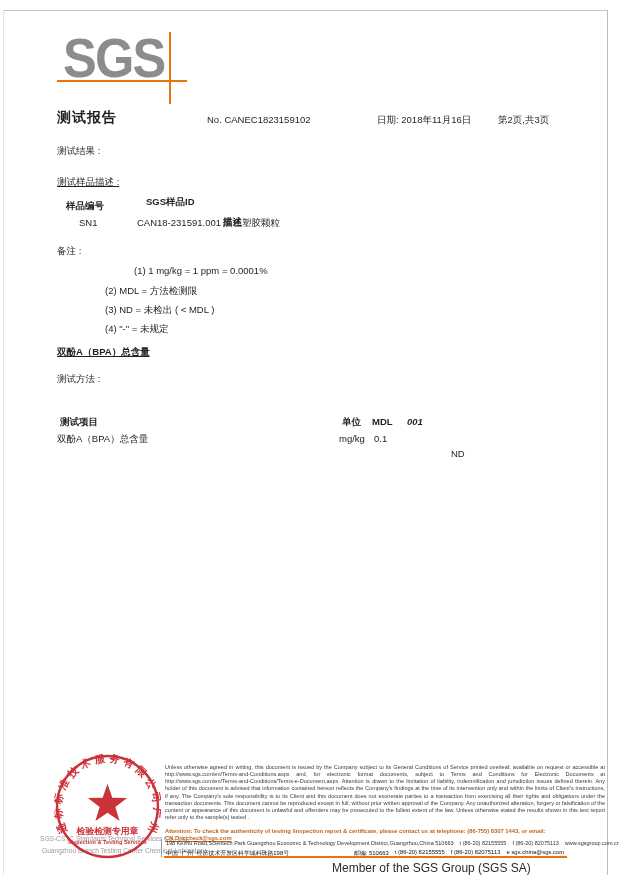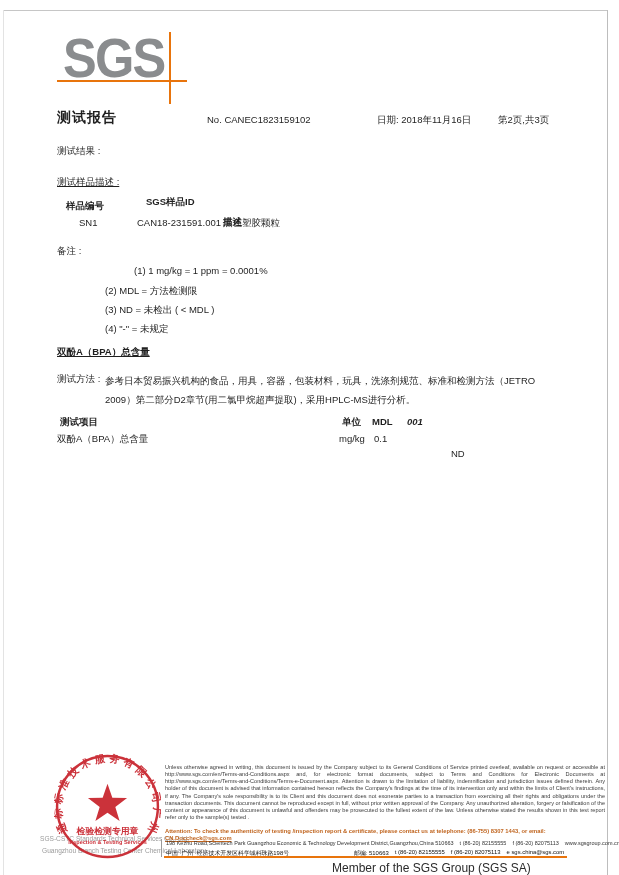--- a/index.html
+++ b/index.html
@@ -102,21 +102,20 @@
   <div class="t sample-v3">黑色塑胶颗粒</div>
 
   <div class="t notes-title">备注 :</div>
   <div class="t note note0">(1) 1 mg/kg = 1 ppm = 0.0001%</div>
   <div class="t note note1">(2) MDL = 方法检测限</div>
   <div class="t note note2">(3) ND = 未检出 ( &lt; MDL )</div>
   <div class="t note note3">(4) "-" = 未规定</div>
 
   <div class="t bpa-title">双酚A（BPA）总含量</div>
   <div class="t method-label">测试方法 :</div>
-  <div class="t method-text">参考日本贸易振兴机构的食品，用具，容器，包装材料，玩具，洗涤剂规范、标准和检测方法（JETRO 2009）第二部分D2章节(用二氯甲烷超声提取)，采用HPLC-MS进行分析。</div>
 
   <div class="t b u rt-h1">测试项目</div>
   <div class="t b u rt-h2">单位</div>
   <div class="t b u rt-h3">MDL</div>
   <div class="t b u i rt-h4">001</div>
   <div class="t rt-v1">双酚A（BPA）总含量</div>
   <div class="t rt-v2">mg/kg</div>
   <div class="t rt-v3">0.1</div>
   <div class="t rt-v4">ND</div>
 

